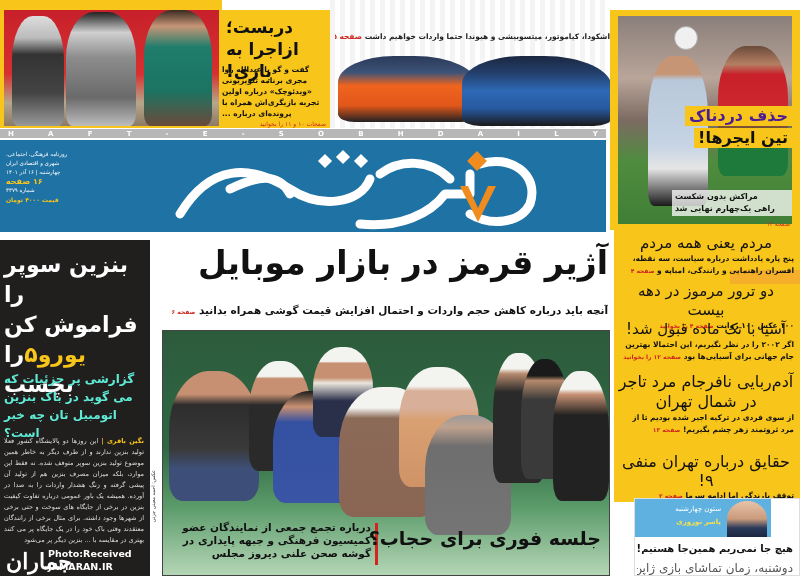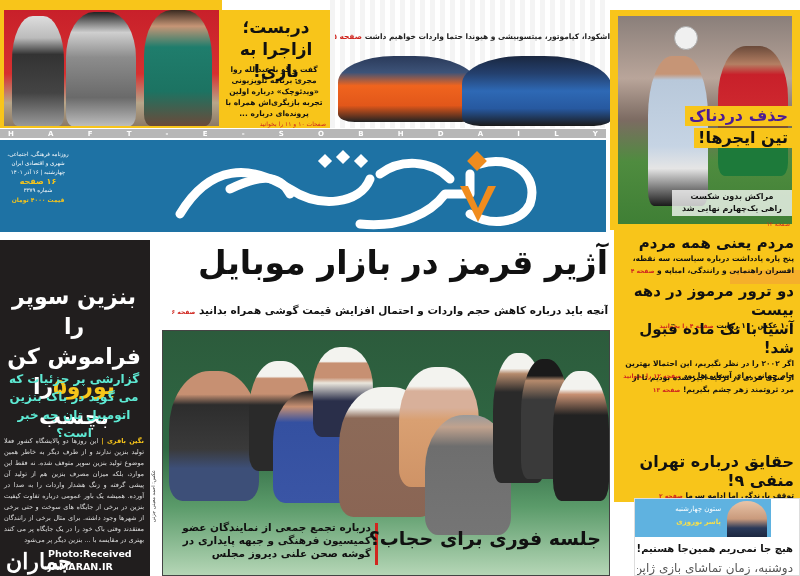--- a/index.html
+++ b/index.html
@@ -1,19 +1,19 @@
 <!DOCTYPE html>
 <html><head>
 <meta charset="utf-8">
 <style>
   * { box-sizing: border-box; margin: 0; padding: 0; }
   html, body { width: 800px; height: 576px; overflow: hidden; background: #fff; }
   body { font-family: "DejaVu Sans", sans-serif; position: relative; direction: ltr; }
   .abs { position: absolute; }
-  .rtl { direction: rtl; text-align: center; }
+  .rtl { direction: rtl; text-align: left; }
 
   
   #top-left { left: 0; top: 0; width: 222px; height: 128px; background: #f8c51a; }
   #top-left .photo { left: 4px; top: 10px; width: 215px; height: 116px; background: linear-gradient(180deg,#c8202a 0%,#d63030 55%,#b7a68a 80%,#8c7a66 100%); }
   .person { position: absolute; border-radius: 40% 40% 10% 10%; }
   #top-left .headline-box { left: 222px; top: 10px; width: 108px; height: 118px; background: #f8c51a; }
   #top-left-title { position: absolute; right: 4px; top: 6px; width: 100px; font-weight: bold; font-size: 17px; line-height: 22px; color: #111; }
   #top-left-body { position: absolute; right: 4px; top: 54px; width: 104px; font-size: 7.5px; line-height: 11px; color: #111; font-weight: bold; }
   #top-left-ref { position: absolute; right: 4px; top: 110px; font-size: 6px; color: #d0261f; }
 
@@ -39,21 +39,21 @@
   #masthead-info .yellow { color: #f8c51a; font-weight: bold; font-size: 8px; }
   #logo { position: absolute; left: 170px; top: 4px; width: 390px; height: 86px; }
 
   
   #main-headline { left: 160px; top: 240px; width: 448px; font-weight: bold; font-size: 33px; line-height: 46px; color: #111; text-align: right; direction: rtl; letter-spacing: -1px; }
   #main-sub { left: 160px; top: 304px; width: 448px; font-size: 10.5px; font-weight: bold; color: #111; text-align: right; direction: rtl; white-space: nowrap; overflow: hidden; }
   #main-sub .ref { color: #d0261f; font-size: 6px; }
 
   
   #left-col { left: 0; top: 240px; width: 150px; height: 336px; background: #211e1e; }
-  #left-title { position: absolute; right: 6px; top: 10px; width: 140px; font-weight: bold; font-size: 22px; line-height: 30px; color: #fff; margin-top: 32px; }
+  #left-title { position: absolute; right: 6px; top: 10px; width: 140px; font-weight: bold; font-size: 22px; line-height: 30px; color: #fff; }
   #left-title .yellow { color: #f8c51a; }
   #left-sub { position: absolute; right: 6px; top: 130px; width: 140px; font-weight: bold; font-size: 12px; line-height: 18px; color: #5eead4; }
   #left-body { position: absolute; right: 6px; top: 196px; width: 140px; font-size: 6.5px; line-height: 11px; color: #ddd; text-align: justify; }
   #left-body .author { color: #f8c51a; font-weight: bold; }
   #watermark { position: absolute; left: 4px; top: 308px; width: 146px; height: 28px; }
   #watermark .logo-mark { position: absolute; left: 2px; top: 0; font-size: 22px; color: #fff; font-weight: bold; font-family: "DejaVu Serif", serif; }
   #watermark .wm1 { position: absolute; left: 44px; top: 0; font-size: 9.5px; color: #fff; font-weight: bold; }
   #watermark .wm2 { position: absolute; left: 44px; top: 13px; font-size: 9.5px; color: #fff; font-weight: bold; }
 
   
@@ -61,21 +61,21 @@
   #photo-credit { left: 150px; top: 470px; width: 10px; font-size: 5px; color: #333; writing-mode: vertical-rl; transform: rotate(180deg); }
   .figure { position: absolute; border-radius: 45% 45% 15% 15%; }
 
   #photo-caption-title { position: absolute; right: 8px; top: 196px; font-weight: bold; font-size: 19px; color: #111; direction: rtl; white-space: nowrap; }
   #photo-caption-bar { position: absolute; left: 212px; top: 192px; width: 3px; height: 42px; background: #d0261f; }
   #photo-caption-body { position: absolute; left: 18px; top: 190px; width: 190px; font-size: 10.5px; line-height: 13px; font-weight: bold; color: #111; direction: rtl; text-align: right; }
 
   
   #right-col { left: 614px; top: 230px; width: 186px; height: 272px; background: #f8c51a; }
   .rn { position: absolute; right: 6px; width: 176px; direction: rtl; text-align: right; color: #111; }
-  .rn-title { font-weight: bold; font-size: 15px; line-height: 19px; }
+  .rn-title { font-weight: normal; font-size: 15px; line-height: 19px; text-align: center; }
   .rn-body { font-size: 7.5px; line-height: 12px; font-weight: bold; }
   .rn-ref { color: #d0261f; font-size: 6px; }
   #strip-ghost { position: absolute; right: 0; top: 40px; width: 70px; height: 14px; background: #f39c3a; opacity: 0.55; }
 
   
   #column-box { left: 634px; top: 498px; width: 166px; height: 78px; background: #fff; border: 1px solid #ddd; }
   #column-head { position: absolute; left: 0; top: 0; width: 136px; height: 38px; background: #5fb2e0; }
   #column-name { position: absolute; right: 50px; top: 6px; font-size: 7px; color: #fff; direction: rtl; }
   #column-author { position: absolute; right: 50px; top: 19px; font-size: 7px; color: #f8e04a; direction: rtl; font-weight: bold; }
   #column-avatar { position: absolute; right: 4px; top: 2px; width: 40px; height: 36px; background: linear-gradient(180deg,#e8c4a8 0%,#c99a7c 50%,#2a3a5a 75%,#1c2740 100%); border-radius: 50% 50% 0 0; }
@@ -227,20 +227,21 @@
     <div class="rn-title">دو ترور مرموز در دهه بیست</div>
     <div class="rn-body"><span>۱۰۰ عکس ۱۰۰ روایت</span> <span class="rn-ref">صفحه ۴ را بخوانید</span></div>
   </div>
 
   <div class="rn" style="top:90px">
     <div class="rn-title">آسیا با تک ماده قبول شد!</div>
     <div class="rn-body"><span>اگر ۲۰۰۲ را در نظر نگیریم، این احتمالا بهترین جام جهانی برای آسیایی‌ها بود</span> <span class="rn-ref">صفحه ۱۲ را بخوانید</span></div>
   </div>
 
   <div class="rn" style="top:142px">
+    <div class="rn-title" style="font-size:16px;line-height:20px">آدم‌ربایی نافرجام مرد تاجر در شمال تهران</div>
     <div class="rn-body"><span>از سوی فردی در ترکیه اجیر شده بودیم تا از مرد ثروتمند زهر چشم بگیریم!</span> <span class="rn-ref">صفحه ۱۳</span></div>
   </div>
 
   <div class="rn" style="top:222px">
     <div class="rn-title" style="font-size:16px">حقایق درباره تهران منفی ۹!</div>
     <div class="rn-body"><span>توقف بارندگی اما ادامه سرما</span> <span class="rn-ref">صفحه ۲</span></div>
   </div>
 </div>
 
 <div id="column-box" class="abs">

